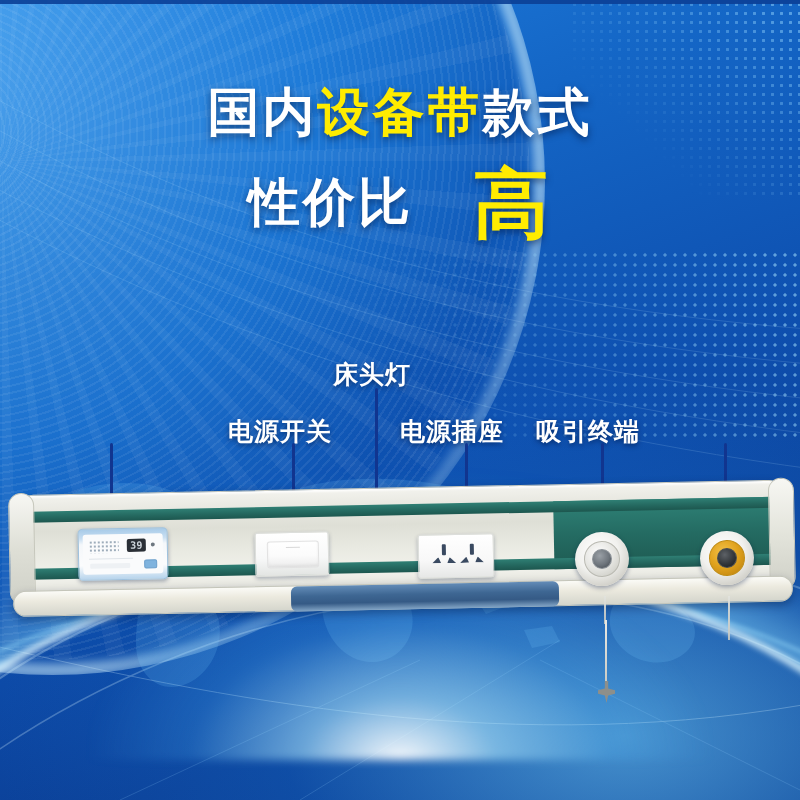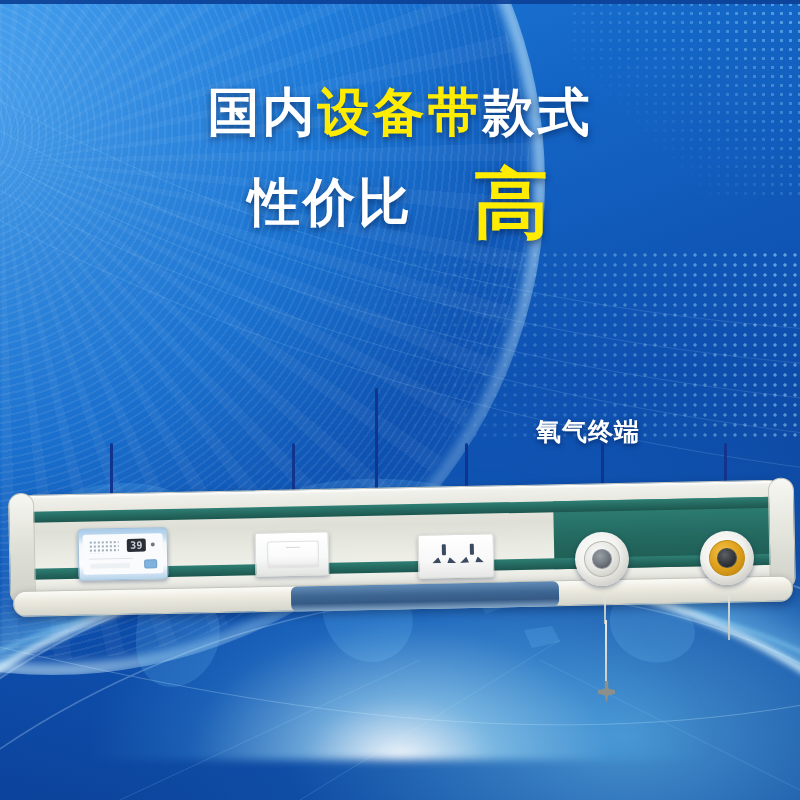--- a/index.html
+++ b/index.html
@@ -290,21 +290,24 @@
 
   <div class="headline">
     <div class="hl1">
       <span class="w">国内</span><span class="y">设备带</span><span class="w">款式</span>
     </div>
     <div class="hl2">
       <span class="w">性价比</span><span class="y big">高</span>
     </div>
   </div>
 
-  <div class="callout" style="left:536px;top:415px">氧气终端</div>
+  <div class="callout" style="left:228px;top:415px">电源开关</div>
+  <div class="callout" style="left:333px;top:358px">床头灯</div>
+  <div class="callout" style="left:400px;top:415px">电源插座</div>
+  <div class="callout" style="left:536px;top:415px">吸引终端</div>
 
   <div class="lead" style="left:110px;top:443px;height:92px"></div>
   <div class="lead" style="left:292px;top:443px;height:92px"></div>
   <div class="lead" style="left:375px;top:388px;height:222px"></div>
   <div class="lead" style="left:465px;top:443px;height:96px"></div>
   <div class="lead" style="left:601px;top:443px;height:92px"></div>
   <div class="lead" style="left:724px;top:443px;height:90px"></div>
 
   <div class="panel-wrap">
     <div class="panel">

